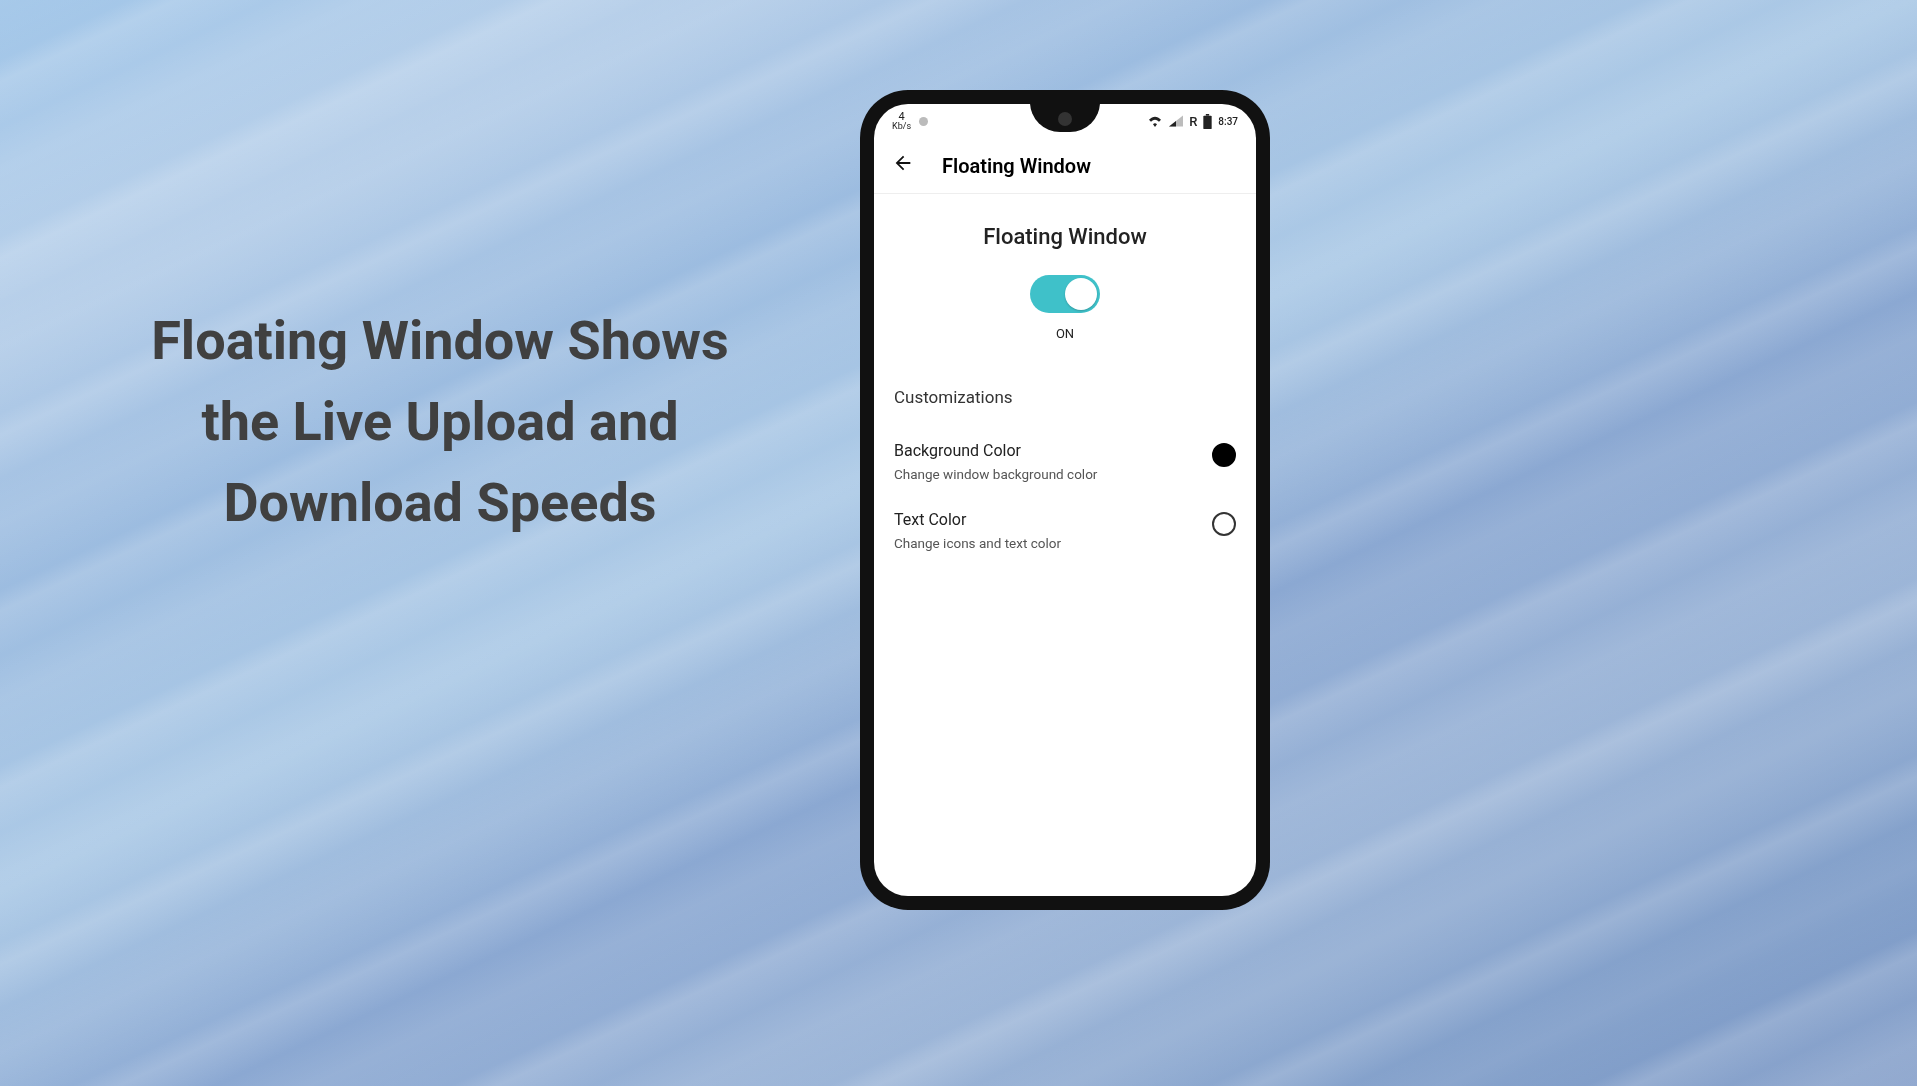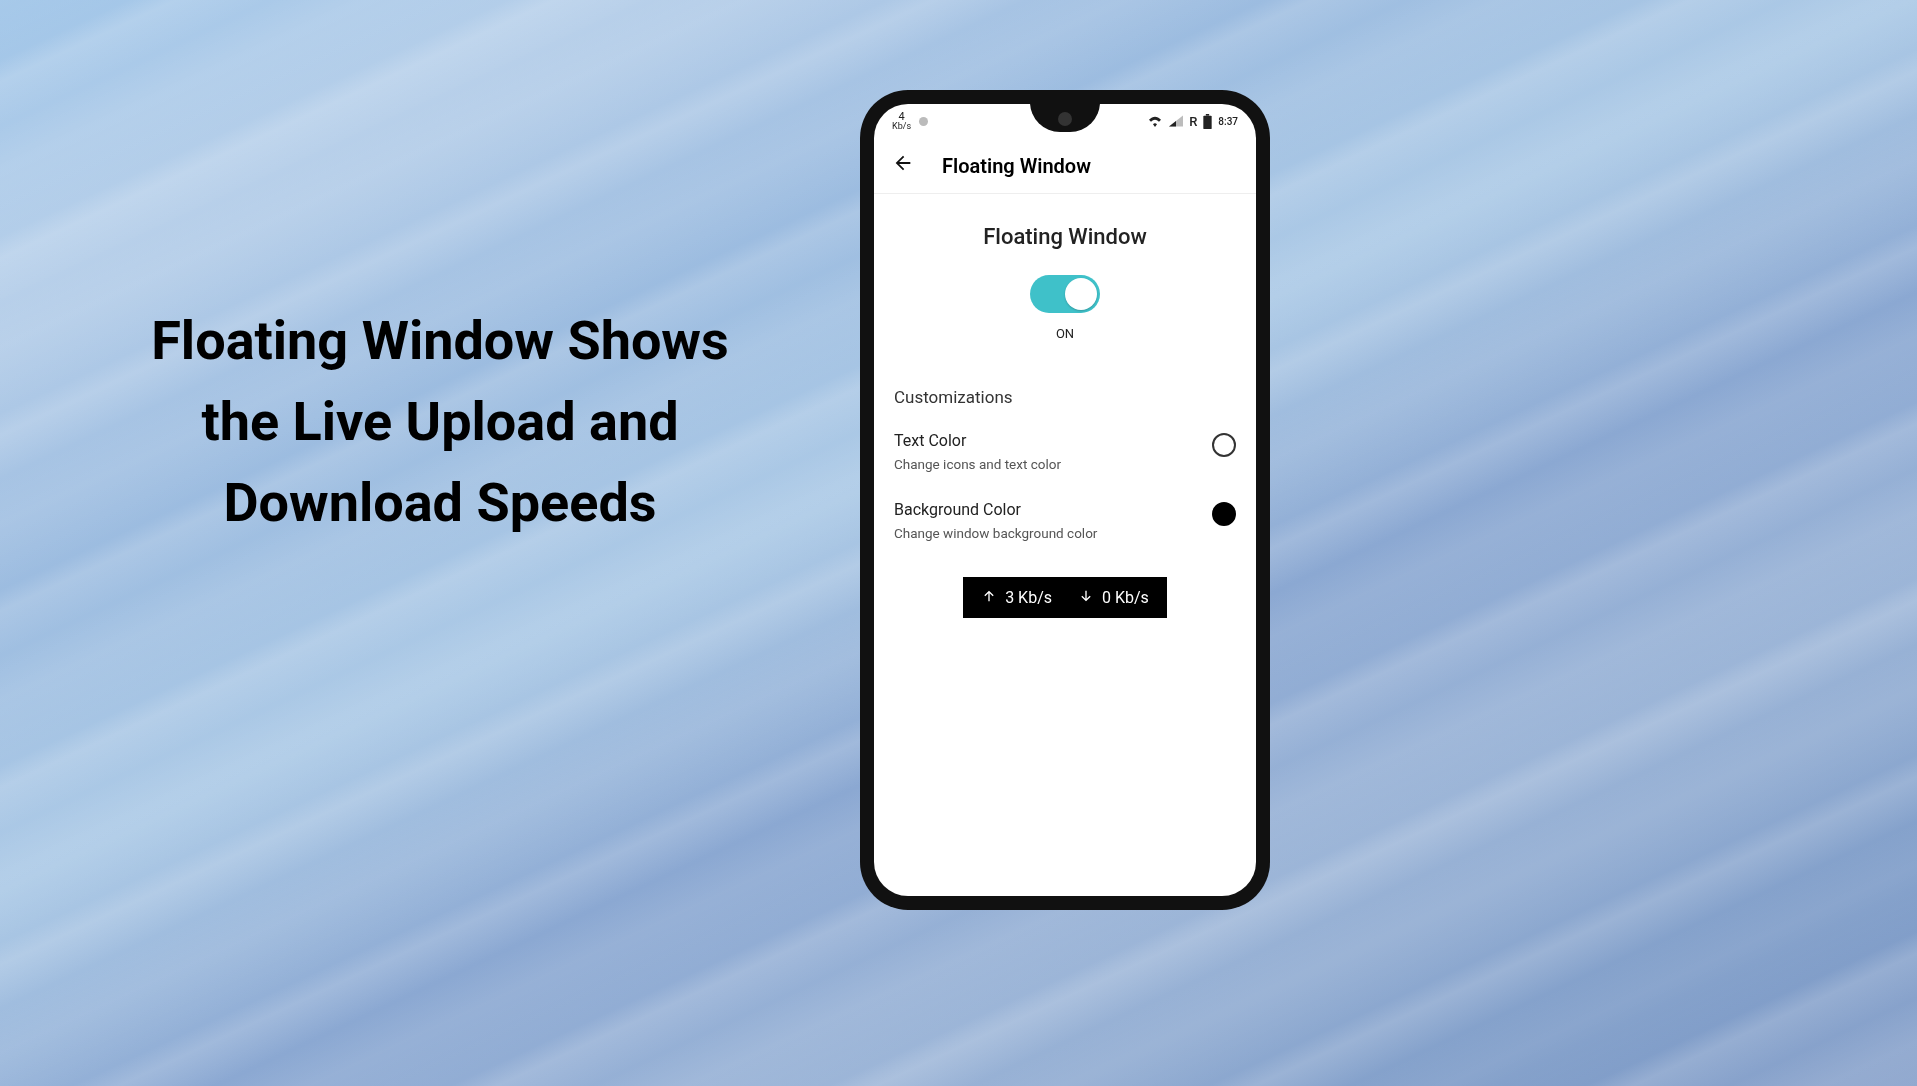--- a/index.html
+++ b/index.html
@@ -24,21 +24,21 @@
       rgba(255,255,255,0.08) 100px,
       rgba(255,255,255,0.0) 160px);
     pointer-events: none;
   }
 
   .headline {
     position: absolute;
     left: 130px;
     top: 300px;
     width: 620px;
-    color: #000000;
+    color: #404040;
     font-size: 54px;
     font-weight: 700;
     line-height: 1.5;
     text-align: center;
   }
 
   .phone {
     position: absolute;
     left: 860px;
     top: 90px;
@@ -136,21 +136,21 @@
   }
 
   .customizations {
     margin-top: 46px;
     text-align: left;
     padding: 0 20px;
   }
   .cust-title {
     font-size: 17px;
     color: #333;
-    margin-bottom: 24px;
+    margin-bottom: 34px;
   }
   .row {
     display: flex;
     align-items: flex-start;
     justify-content: space-between;
     margin-bottom: 28px;
     cursor: pointer;
   }
   .row .txt .lbl { font-size: 16px; color: #222; margin-bottom: 6px; }
   .row .txt .desc { font-size: 13.5px; color: #555; }
@@ -223,51 +223,31 @@
       <div class="toggle">
         <div class="knob"></div>
       </div>
       <div class="toggle-state">ON</div>
 
       <div class="customizations">
         <div class="cust-title">Customizations</div>
 
         <div class="row">
           <div class="txt">
+            <div class="lbl">Background Color</div>
+            <div class="desc">Change window background color</div>
+          </div>
+          <div class="swatch black"></div>
+        </div>
+
+        <div class="row">
+          <div class="txt">
             <div class="lbl">Text Color</div>
             <div class="desc">Change icons and text color</div>
           </div>
           <div class="swatch white"></div>
         </div>
 
-        <div class="row">
-          <div class="txt">
-            <div class="lbl">Background Color</div>
-            <div class="desc">Change window background color</div>
-          </div>
-          <div class="swatch black"></div>
-        </div>
-
-        <div style="text-align:center">
-          <div class="speed-widget">
-            <div class="item">
-              <span class="arrow">
-                <svg width="16" height="16" viewBox="0 0 24 24">
-                    <path fill="#fff" d="M12 4l-7 7 1.4 1.4L11 7.8V20h2V7.8l4.6 4.6L19 11z"></path>
-                  </svg>
-              </span>
-              <span>3 Kb/s</span>
-            </div>
-            <div class="item">
-              <span class="arrow">
-                <svg width="16" height="16" viewBox="0 0 24 24">
-                    <path fill="#fff" d="M12 20l7-7-1.4-1.4L13 16.2V4h-2v12.2l-4.6-4.6L5 13z"></path>
-                  </svg>
-              </span>
-              <span>0 Kb/s</span>
-            </div>
-          </div>
-        </div>
       </div>
     </div>
 
   </div>
 </div>
 
 </body></html>

